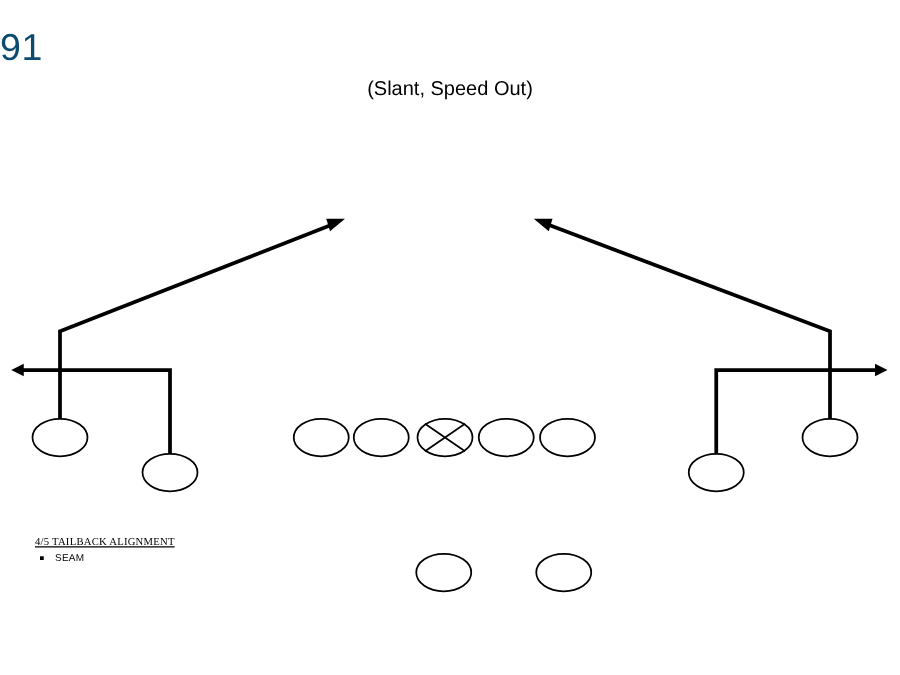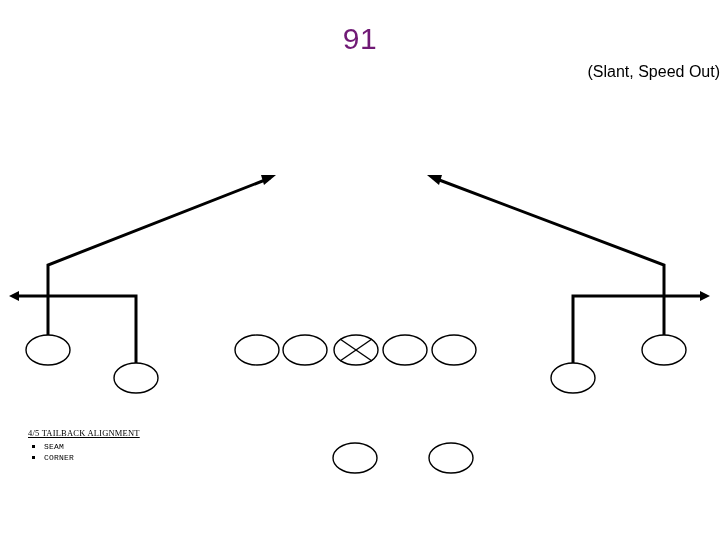--- a/index.html
+++ b/index.html
@@ -16,33 +16,33 @@
     width: 720px;
     height: 540px;
     background: #ffffff;
     overflow: hidden;
   }
   .title {
     position: absolute;
     top: 22px;
     left: 0;
     width: 720px;
-    text-align: center;
+    text-align: left;
     font-size: 30px;
     line-height: 34px;
     font-weight: 400;
     letter-spacing: 0.5px;
-    color: #701a75;
+    color: #0c4a6e;
   }
   .subtitle {
     position: absolute;
     top: 62px;
     left: 0;
     width: 720px;
-    text-align: right;
+    text-align: center;
     font-size: 16px;
     line-height: 20px;
     font-weight: 400;
     color: #000000;
   }
   #field-svg {
     position: absolute;
     top: 0;
     left: 0;
     width: 720px;
@@ -67,21 +67,20 @@
     padding: 0;
     list-style: none;
   }
   .legend-list li {
     font-size: 8px;
     line-height: 11px;
     letter-spacing: 0.2px;
     padding-left: 16px;
     position: relative;
     white-space: nowrap;
-    font-family: Liberation Mono, monospace;
   }
   .legend-list li .bullet {
     position: absolute;
     left: 4px;
     top: 4px;
     width: 2.5px;
     height: 2.5px;
     background: #000000;
     display: block;
   }
@@ -139,20 +138,16 @@
 
   </svg>
 
   <div class="legend">
     <div class="legend-title">4/5 TAILBACK ALIGNMENT</div>
     <ul class="legend-list">
       <li>
         <span class="bullet"></span>
         <span>SEAM</span>
       </li>
-      <li>
-        <span class="bullet"></span>
-        <span>CORNER</span>
-      </li>
     </ul>
   </div>
 
 </div>
 
 </body></html>

